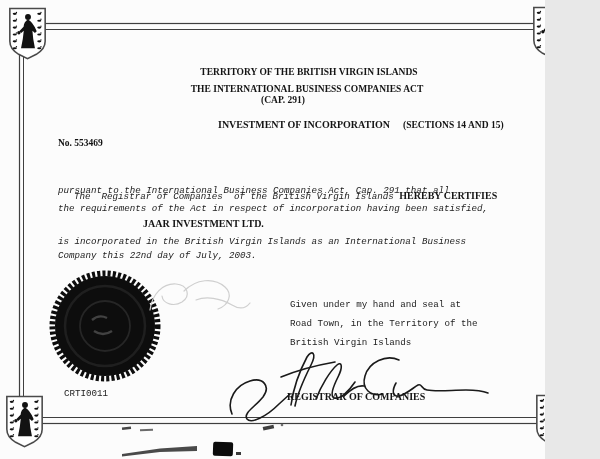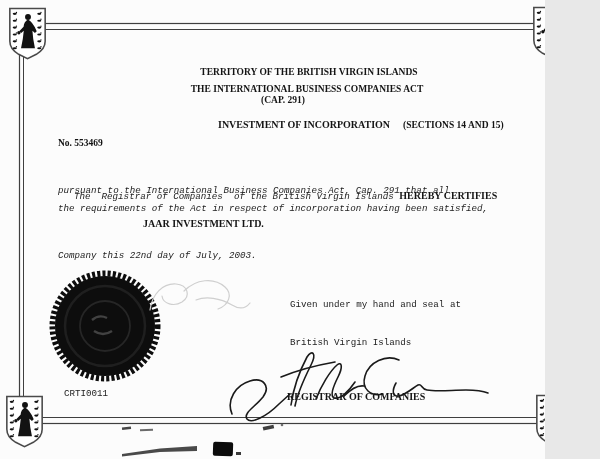--- a/index.html
+++ b/index.html
@@ -95,23 +95,25 @@
   <div class="t serif-b" style="left:403px;top:119.5px;">(SECTIONS 14 AND 15)</div>
 
   <div class="t serif-b" style="left:58px;top:138px;">No. 553469</div>
 
   <div class="t" style="left:58px;top:167px;">
     <span class="mi">The  Registrar of Companies  of the British Virgin Islands </span><span class="hereby">HEREBY CERTIFIES</span>
   </div>
   <div class="t mi" style="left:58px;top:185.5px;">pursuant to the International Business Companies Act, Cap. 291 that all</div>
   <div class="t mi" style="left:58px;top:203.5px;">the requirements of the Act in respect of incorporation having been satisfied,</div>
   <div class="t serif-b10" style="left:112px;top:218px;margin-left:31px;">JAAR INVESTMENT LTD.</div>
+  <div class="t mi" style="left:58px;top:236.5px;">is incorporated in the British Virgin Islands as an International Business</div>
   <div class="t mi" style="left:58px;top:251px;">Company this 22nd day of July, 2003.</div>
 
   <div class="t mu" style="left:290px;top:300px;">Given under my hand and seal at</div>
+  <div class="t mu" style="left:290px;top:319px;">Road Town, in the Territory of the</div>
   <div class="t mu" style="left:290px;top:338px;">British Virgin Islands</div>
 
   <div class="t serif-b10" style="left:287px;top:391px;">REGISTRAR OF COMPANIES</div>
   <div class="t mu" style="left:64px;top:389px;">CRTI0011</div>
 
   <svg class="layer" width="600" height="459" viewBox="0 0 600 459">
     <g fill="none" stroke="#cfcfcf" stroke-width="1.2" stroke-linecap="round">
       <path d="M150,310 C152,294 163,283 176,284 C188,285 191,296 182,302 C174,307 163,304 162,296"></path>
       <path d="M184,291 C196,279 214,277 225,287 C233,294 229,305 218,309"></path>
       <path d="M196,300 C206,296 220,298 232,305 C240,310 246,308 250,303"></path>

